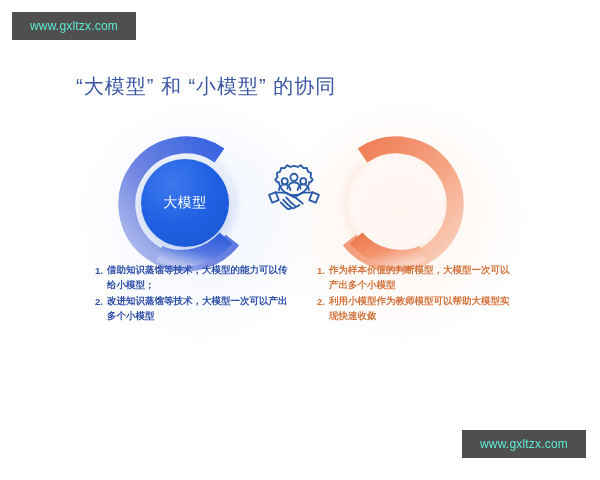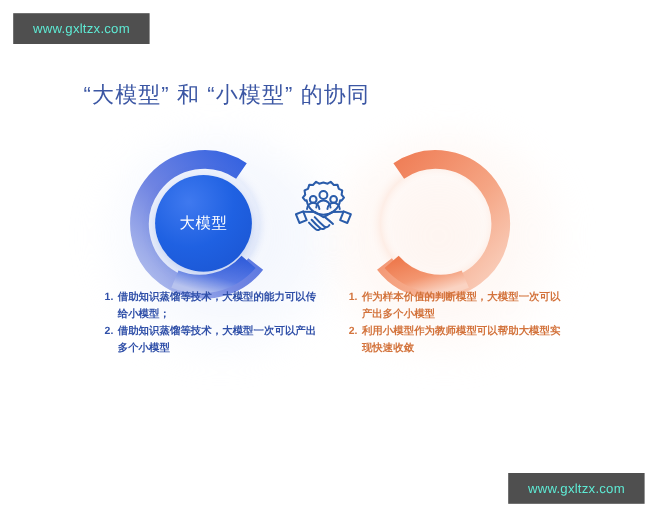--- a/index.html
+++ b/index.html
@@ -154,20 +154,21 @@
     margin-bottom: 1px;
   }
   .bullet-num {
     flex: 0 0 auto;
     width: 15px;
     text-align: right;
     margin-right: 4px;
   }
   .bullet-text {
     flex: 1 1 auto;
+    font-family: Liberation Serif, serif;
   }
 </style>
 </head>
 <body>
 
 <div class="slide">
 
   <div class="watermark top-left">www.gxltzx.com</div>
 
   <div class="title">“大模型” 和 “小模型” 的协同</div>
@@ -265,21 +266,21 @@
 
   </div>
 
   <div class="bullets left">
     <div class="bullet-row">
       <span class="bullet-num">1.</span>
       <span class="bullet-text">借助知识蒸馏等技术，大模型的能力可以传给小模型；</span>
     </div>
     <div class="bullet-row">
       <span class="bullet-num">2.</span>
-      <span class="bullet-text">借助知识蒸馏等技术，大模型一次可以产出多个小模型</span>
+      <span class="bullet-text">改进知识蒸馏等技术，大模型一次可以产出多个小模型</span>
     </div>
   </div>
 
   <div class="bullets right">
     <div class="bullet-row">
       <span class="bullet-num">1.</span>
       <span class="bullet-text">作为样本价值的判断模型，大模型一次可以产出多个小模型</span>
     </div>
     <div class="bullet-row">
       <span class="bullet-num">2.</span>

